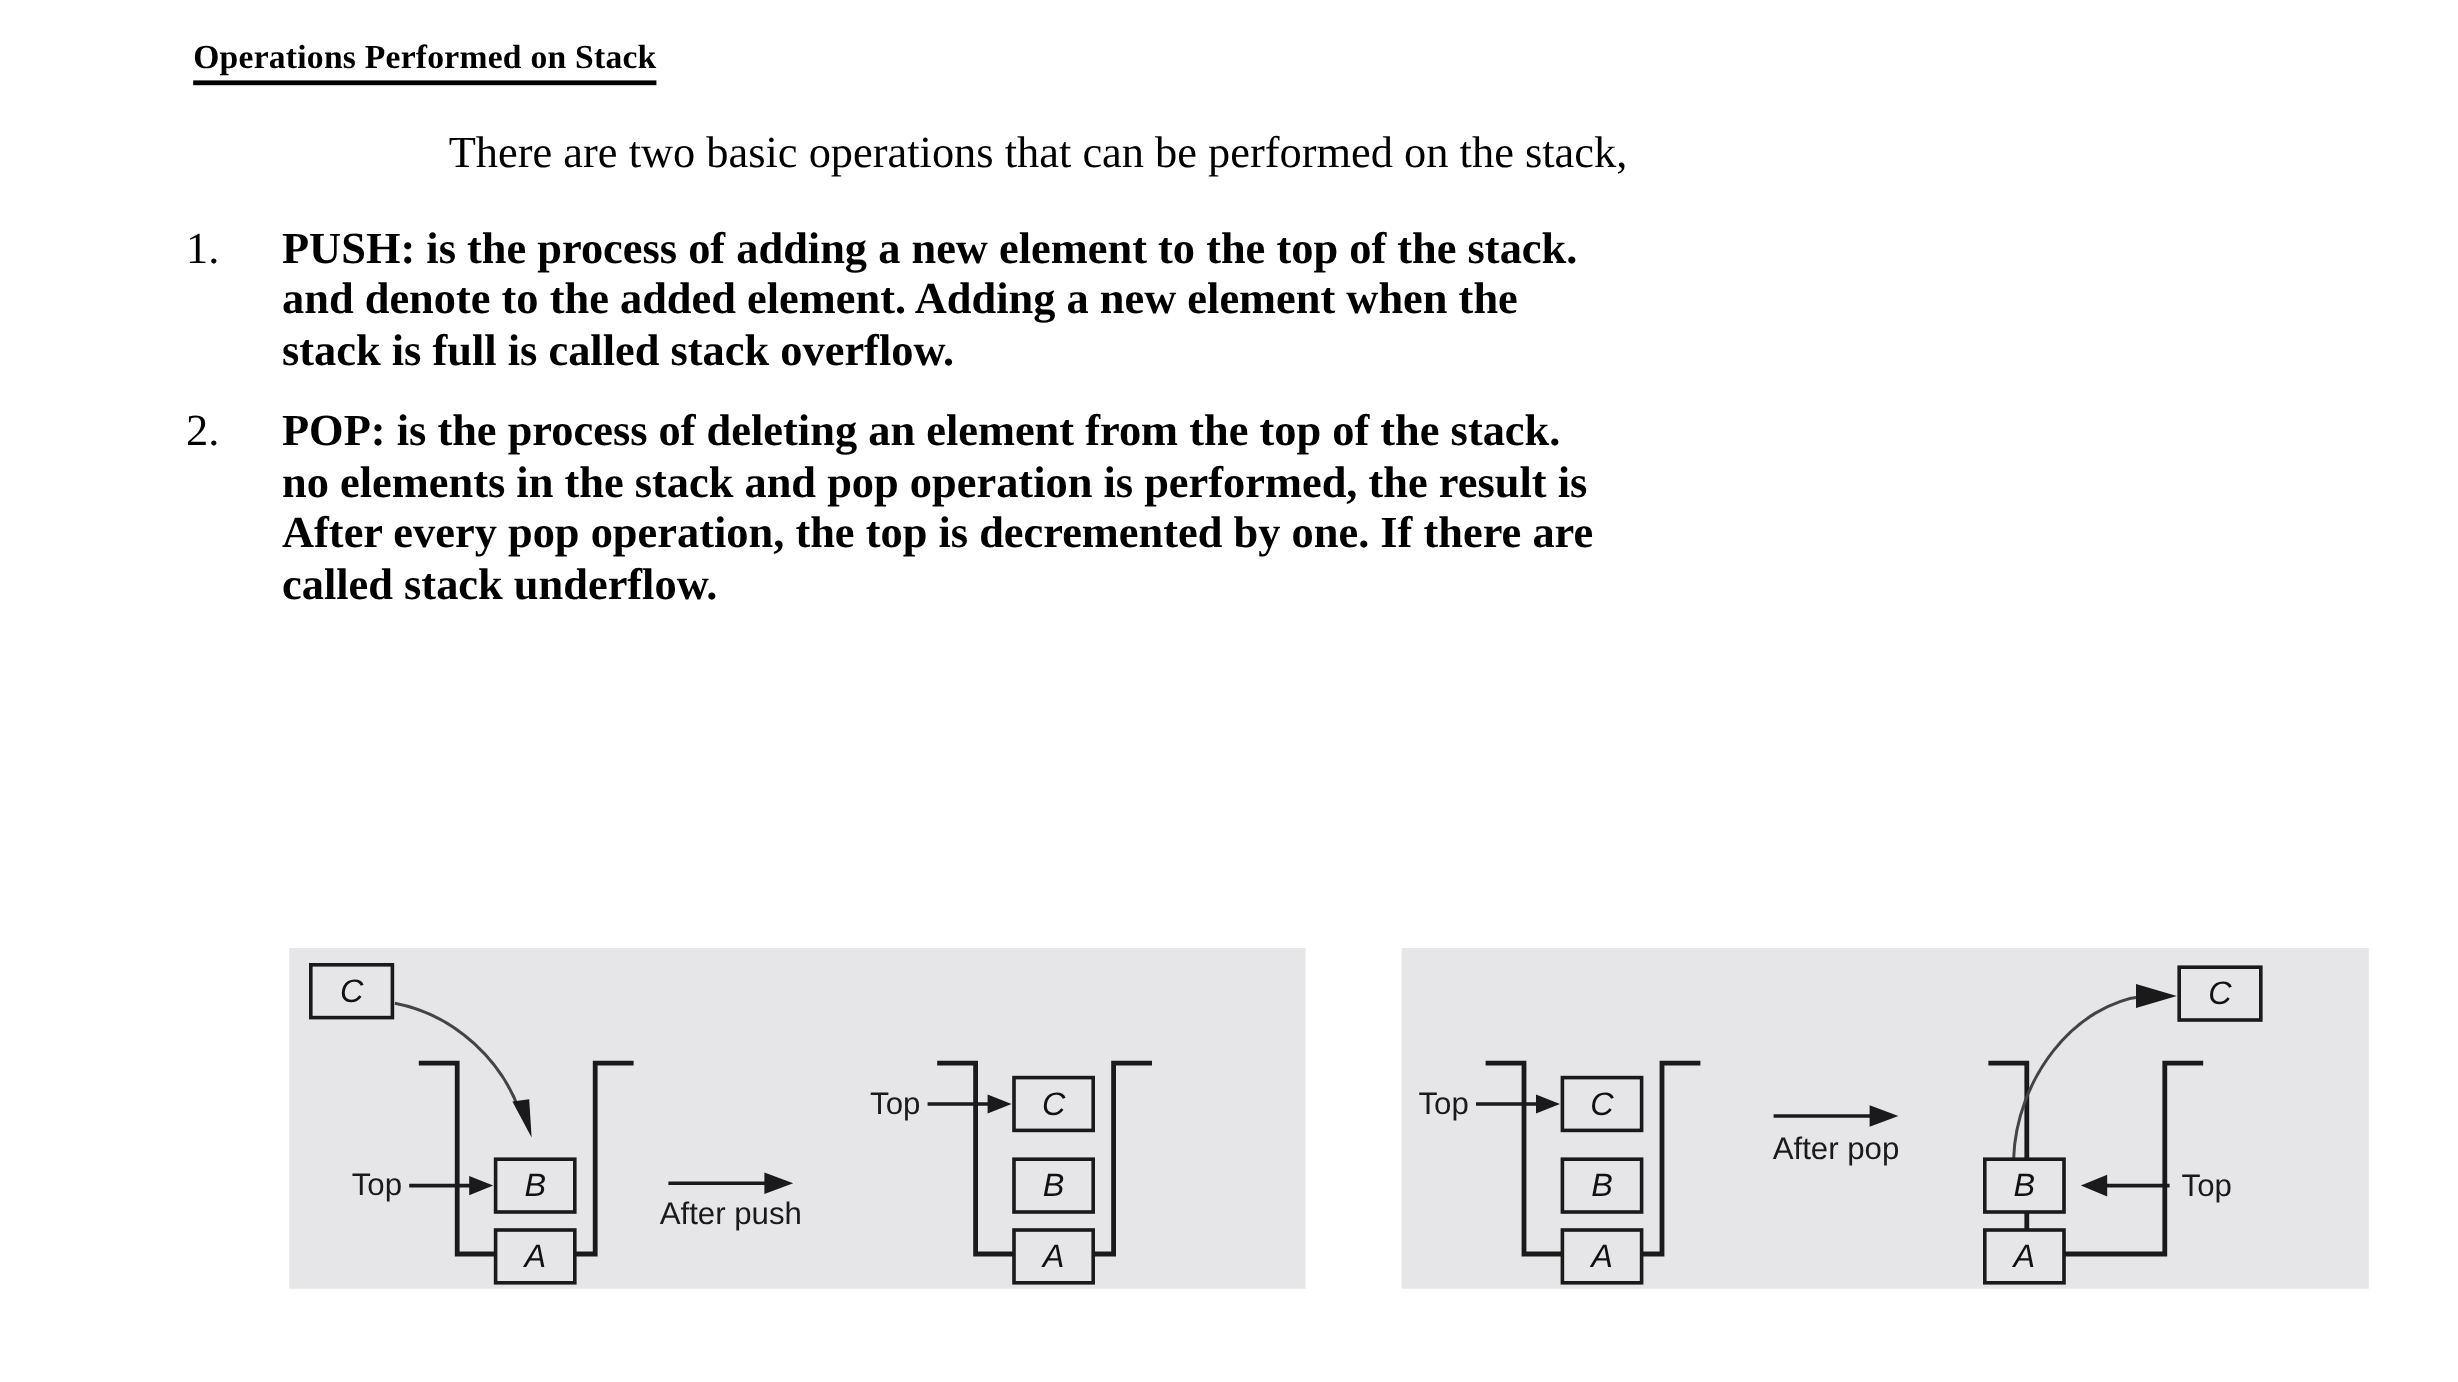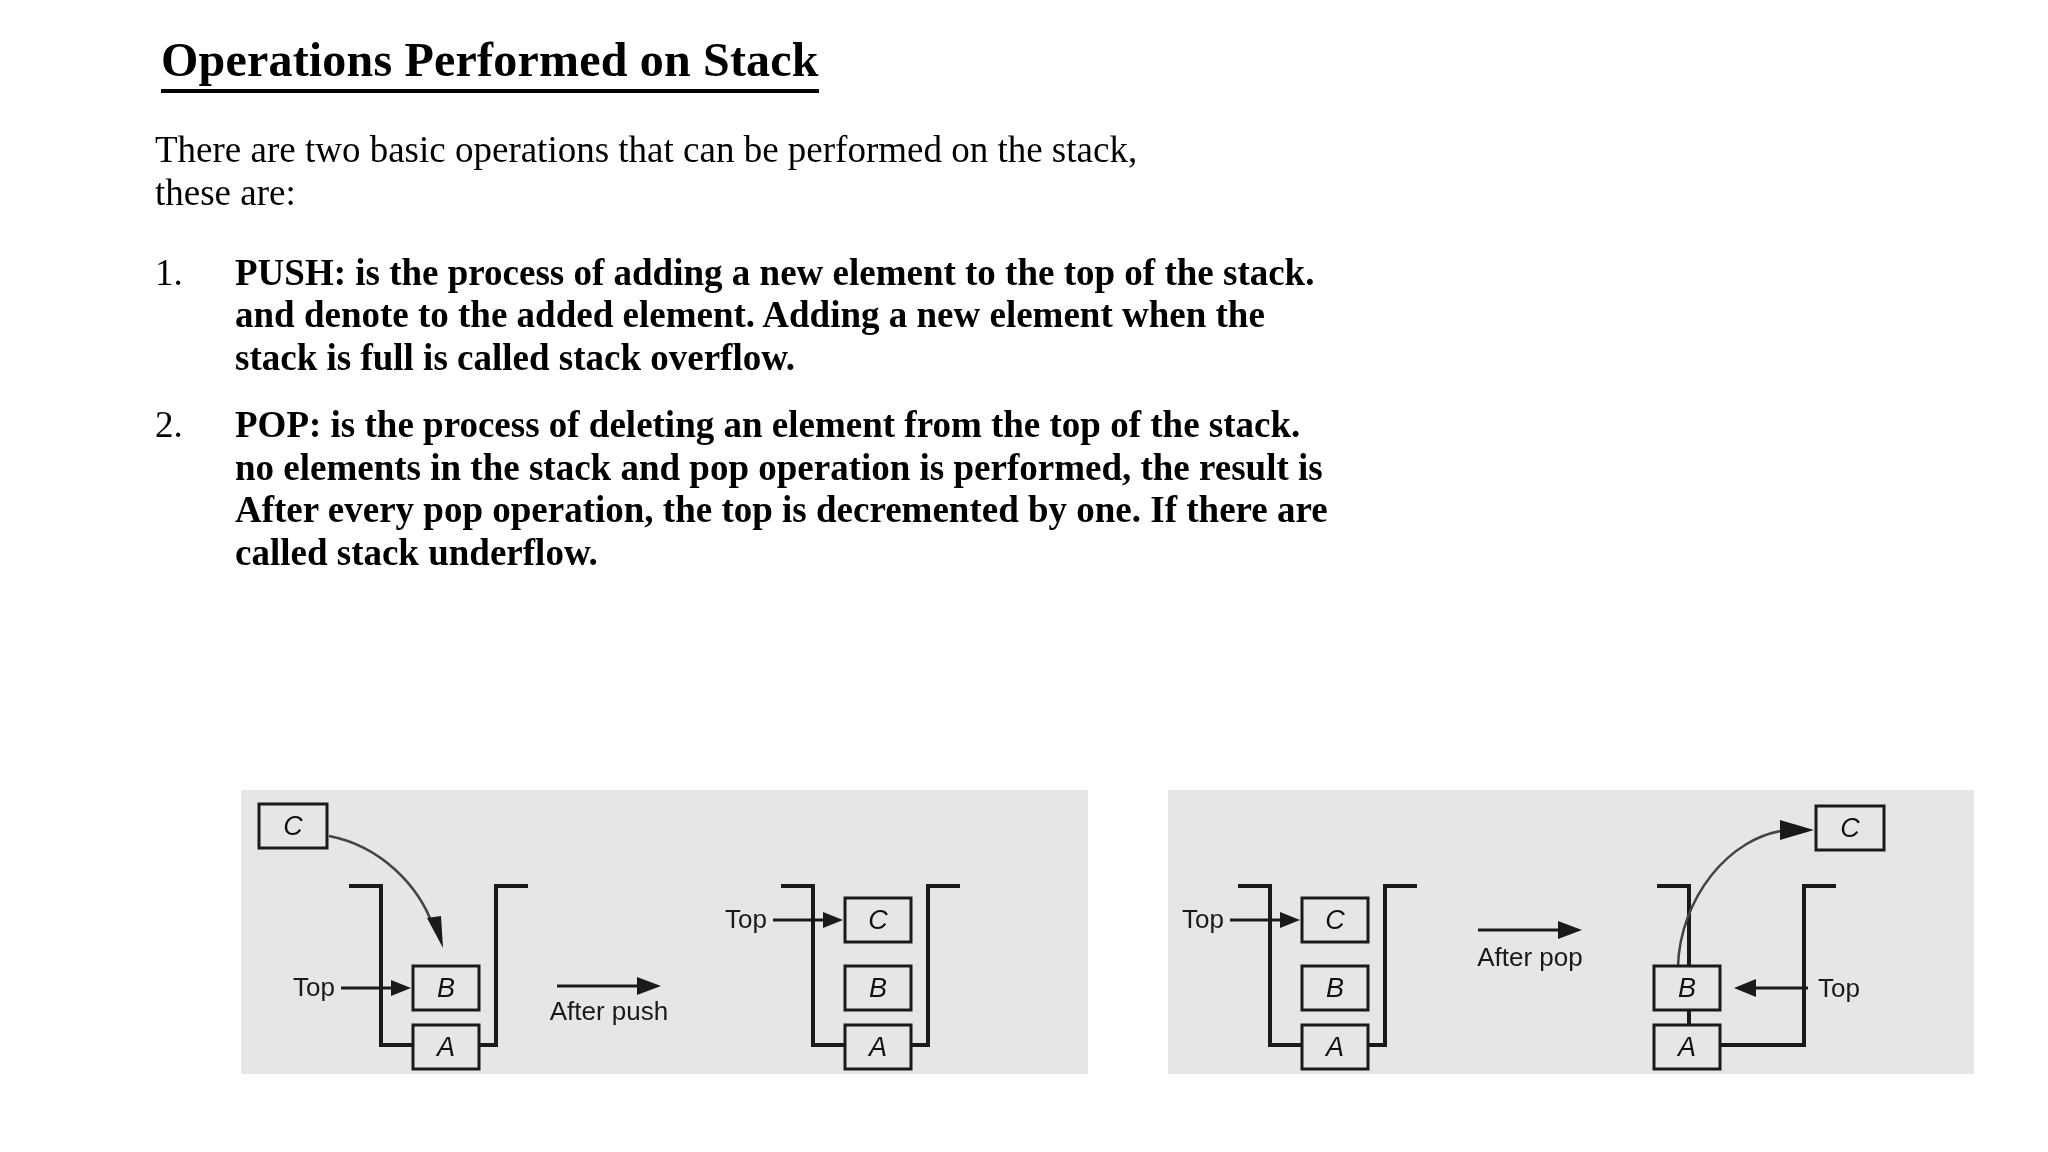--- a/index.html
+++ b/index.html
@@ -20,34 +20,35 @@
   .doc {
     position: absolute;
     left: 155px;
     top: 34px;
     width: 1620px;
   }
 
   .page-title {
     font-family: "Liberation Serif", "DejaVu Serif", serif;
     font-weight: bold;
-    font-size: 48px;
+    font-size: 28px;
     line-height: 1.1;
     letter-spacing: 0.2px;
     display: inline-block;
     border-bottom: 4px solid #000;
     padding-bottom: 2px;
     margin: 0 0 0 6px;
   }
 
   .intro {
     margin-top: 36px;
     font-size: 37px;
     line-height: 1.16;
     width: 1420px;
+    text-align: center;
   }
   .intro .ln { display: block; }
 
   ol.ops {
     list-style: none;
     margin: 30px 0 0 0;
     padding: 0;
   }
   ol.ops > li {
     position: relative;
@@ -101,21 +102,20 @@
 </style>
 </head>
 <body>
 
 <div class="doc">
 
   <h1 class="page-title">Operations Performed on Stack</h1>
 
   <p class="intro">
     <span class="ln">There are two basic operations that can be performed on the stack,</span>
-    <span class="ln">these are:</span>
   </p>
 
   <ol class="ops">
 
     <li>
       <span class="marker">1.</span>
       <span class="ln"> PUSH: is the process of adding a new element to the top of the stack.</span>
       <span class="ln">and denote to the added element. Adding a new element when the</span>
       <span class="ln">stack is full is called stack overflow.</span>
     </li>

